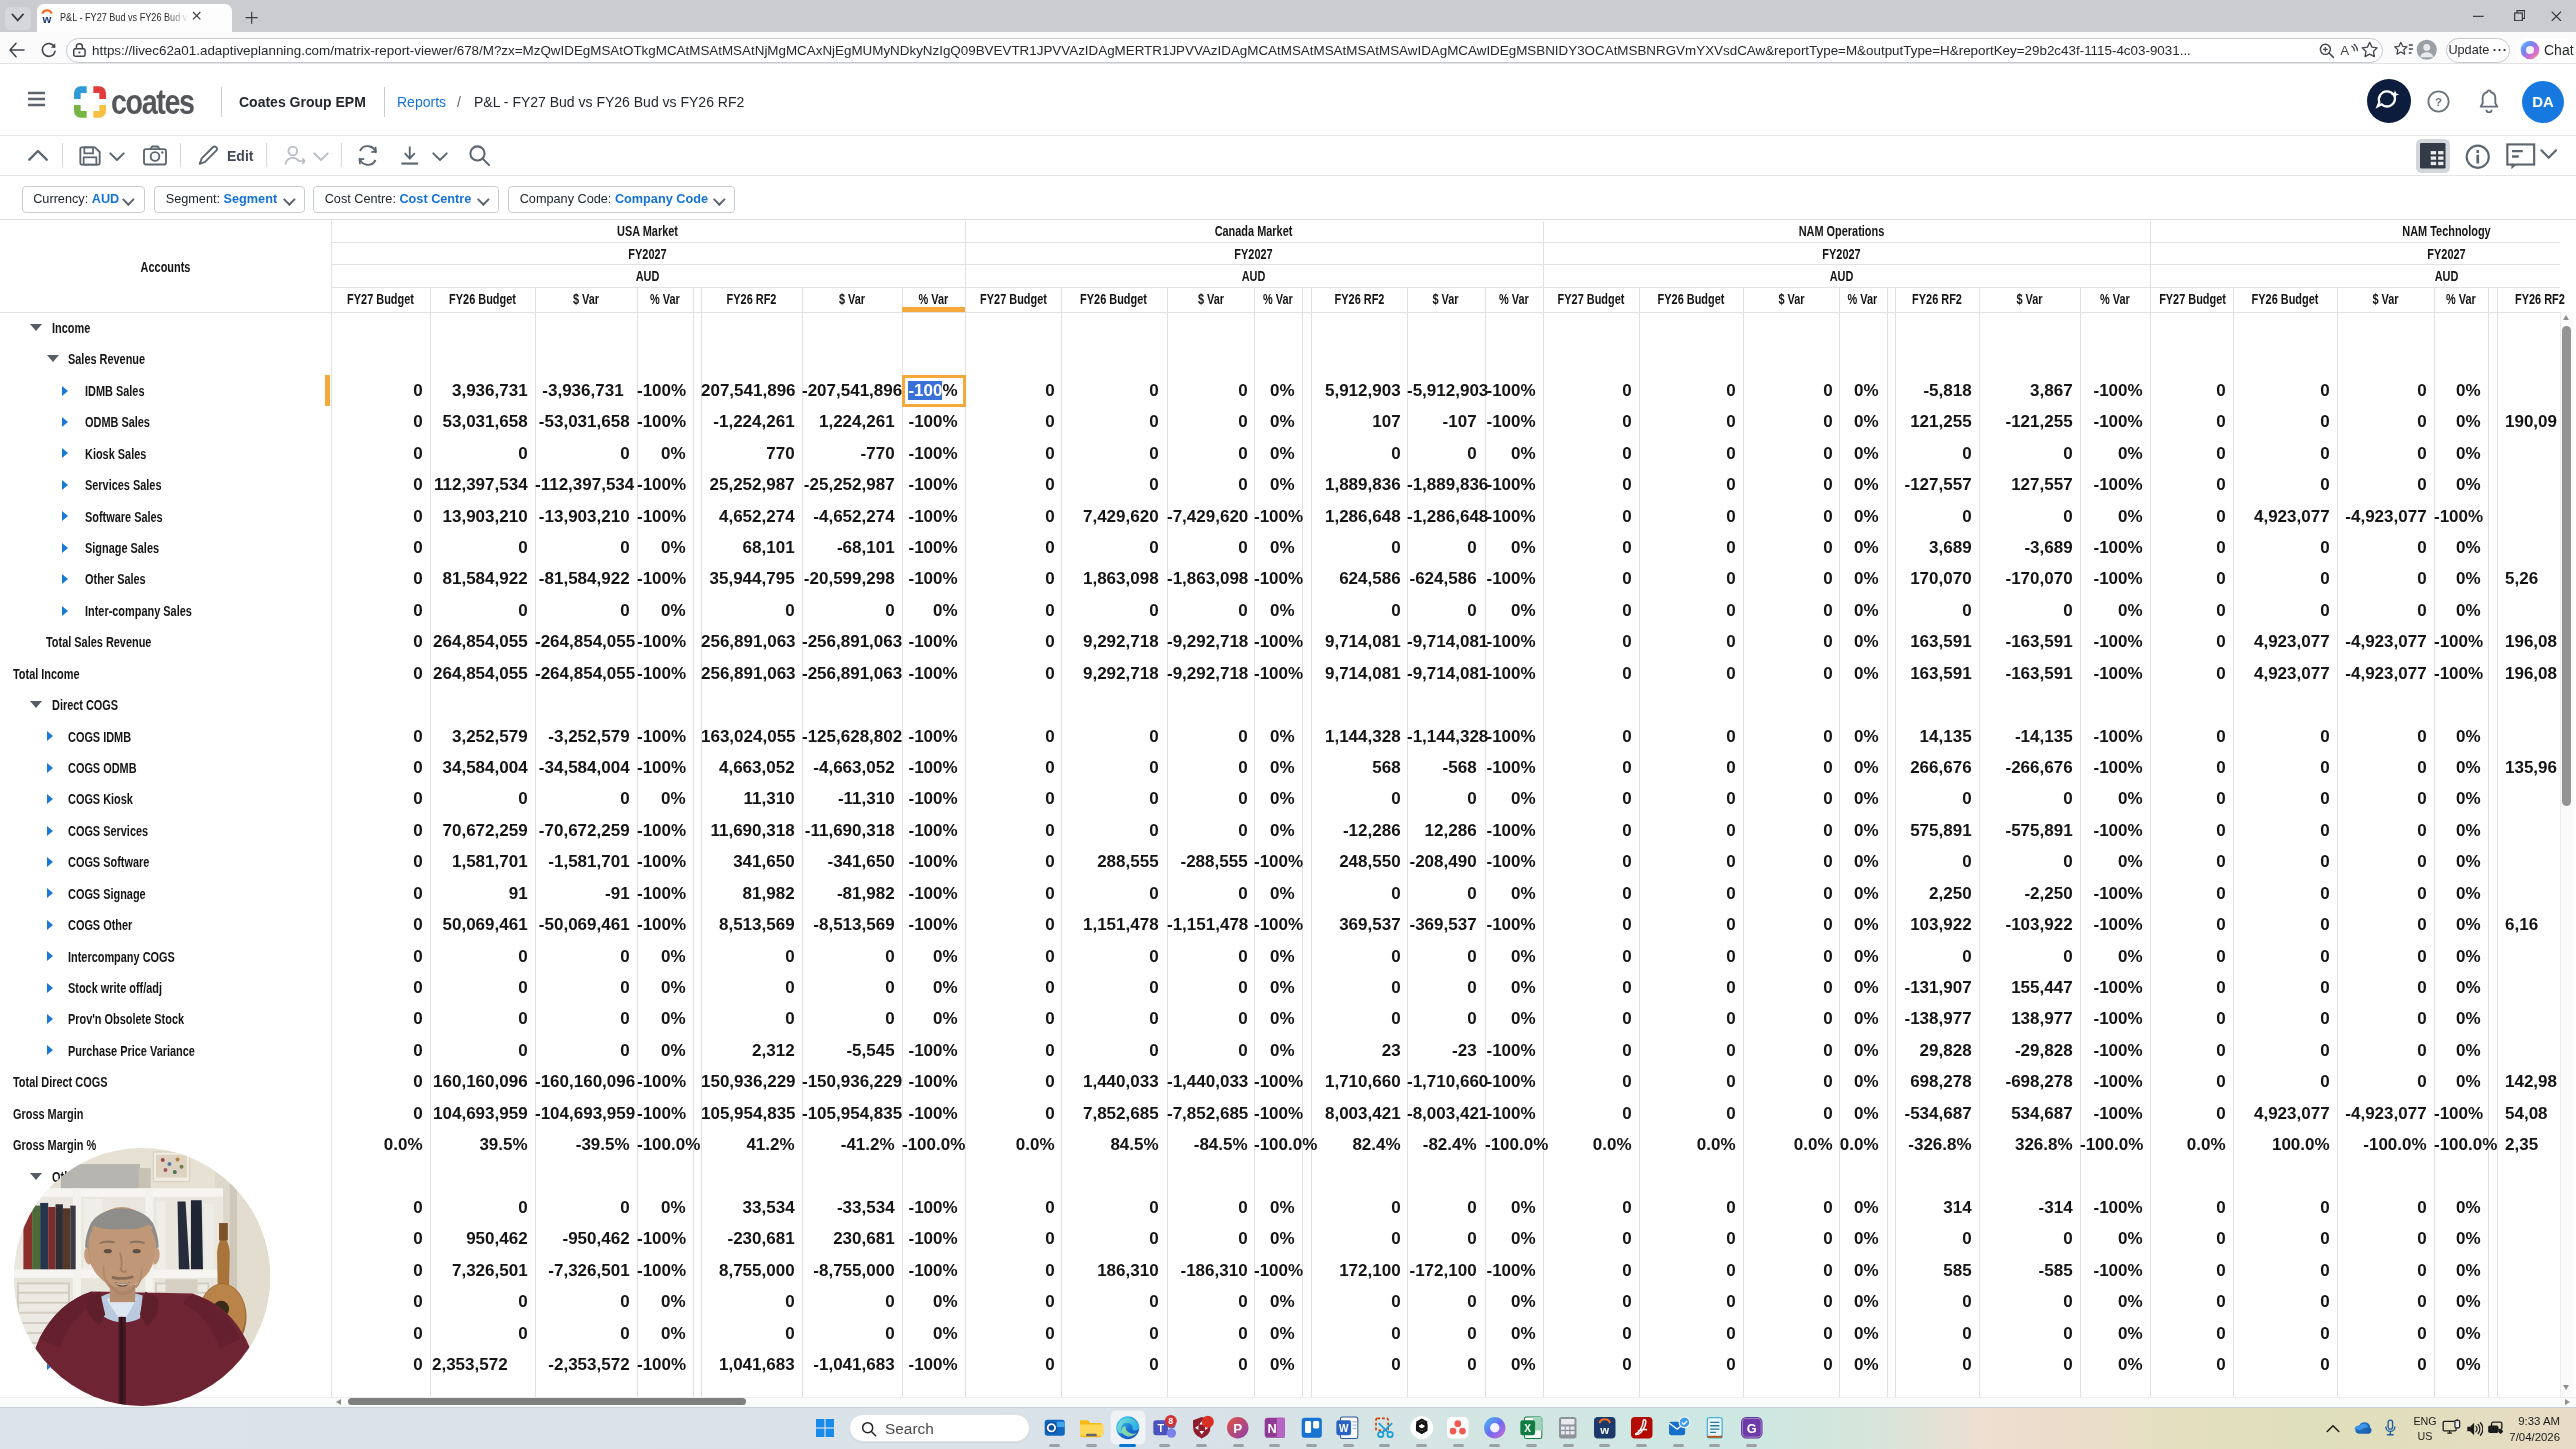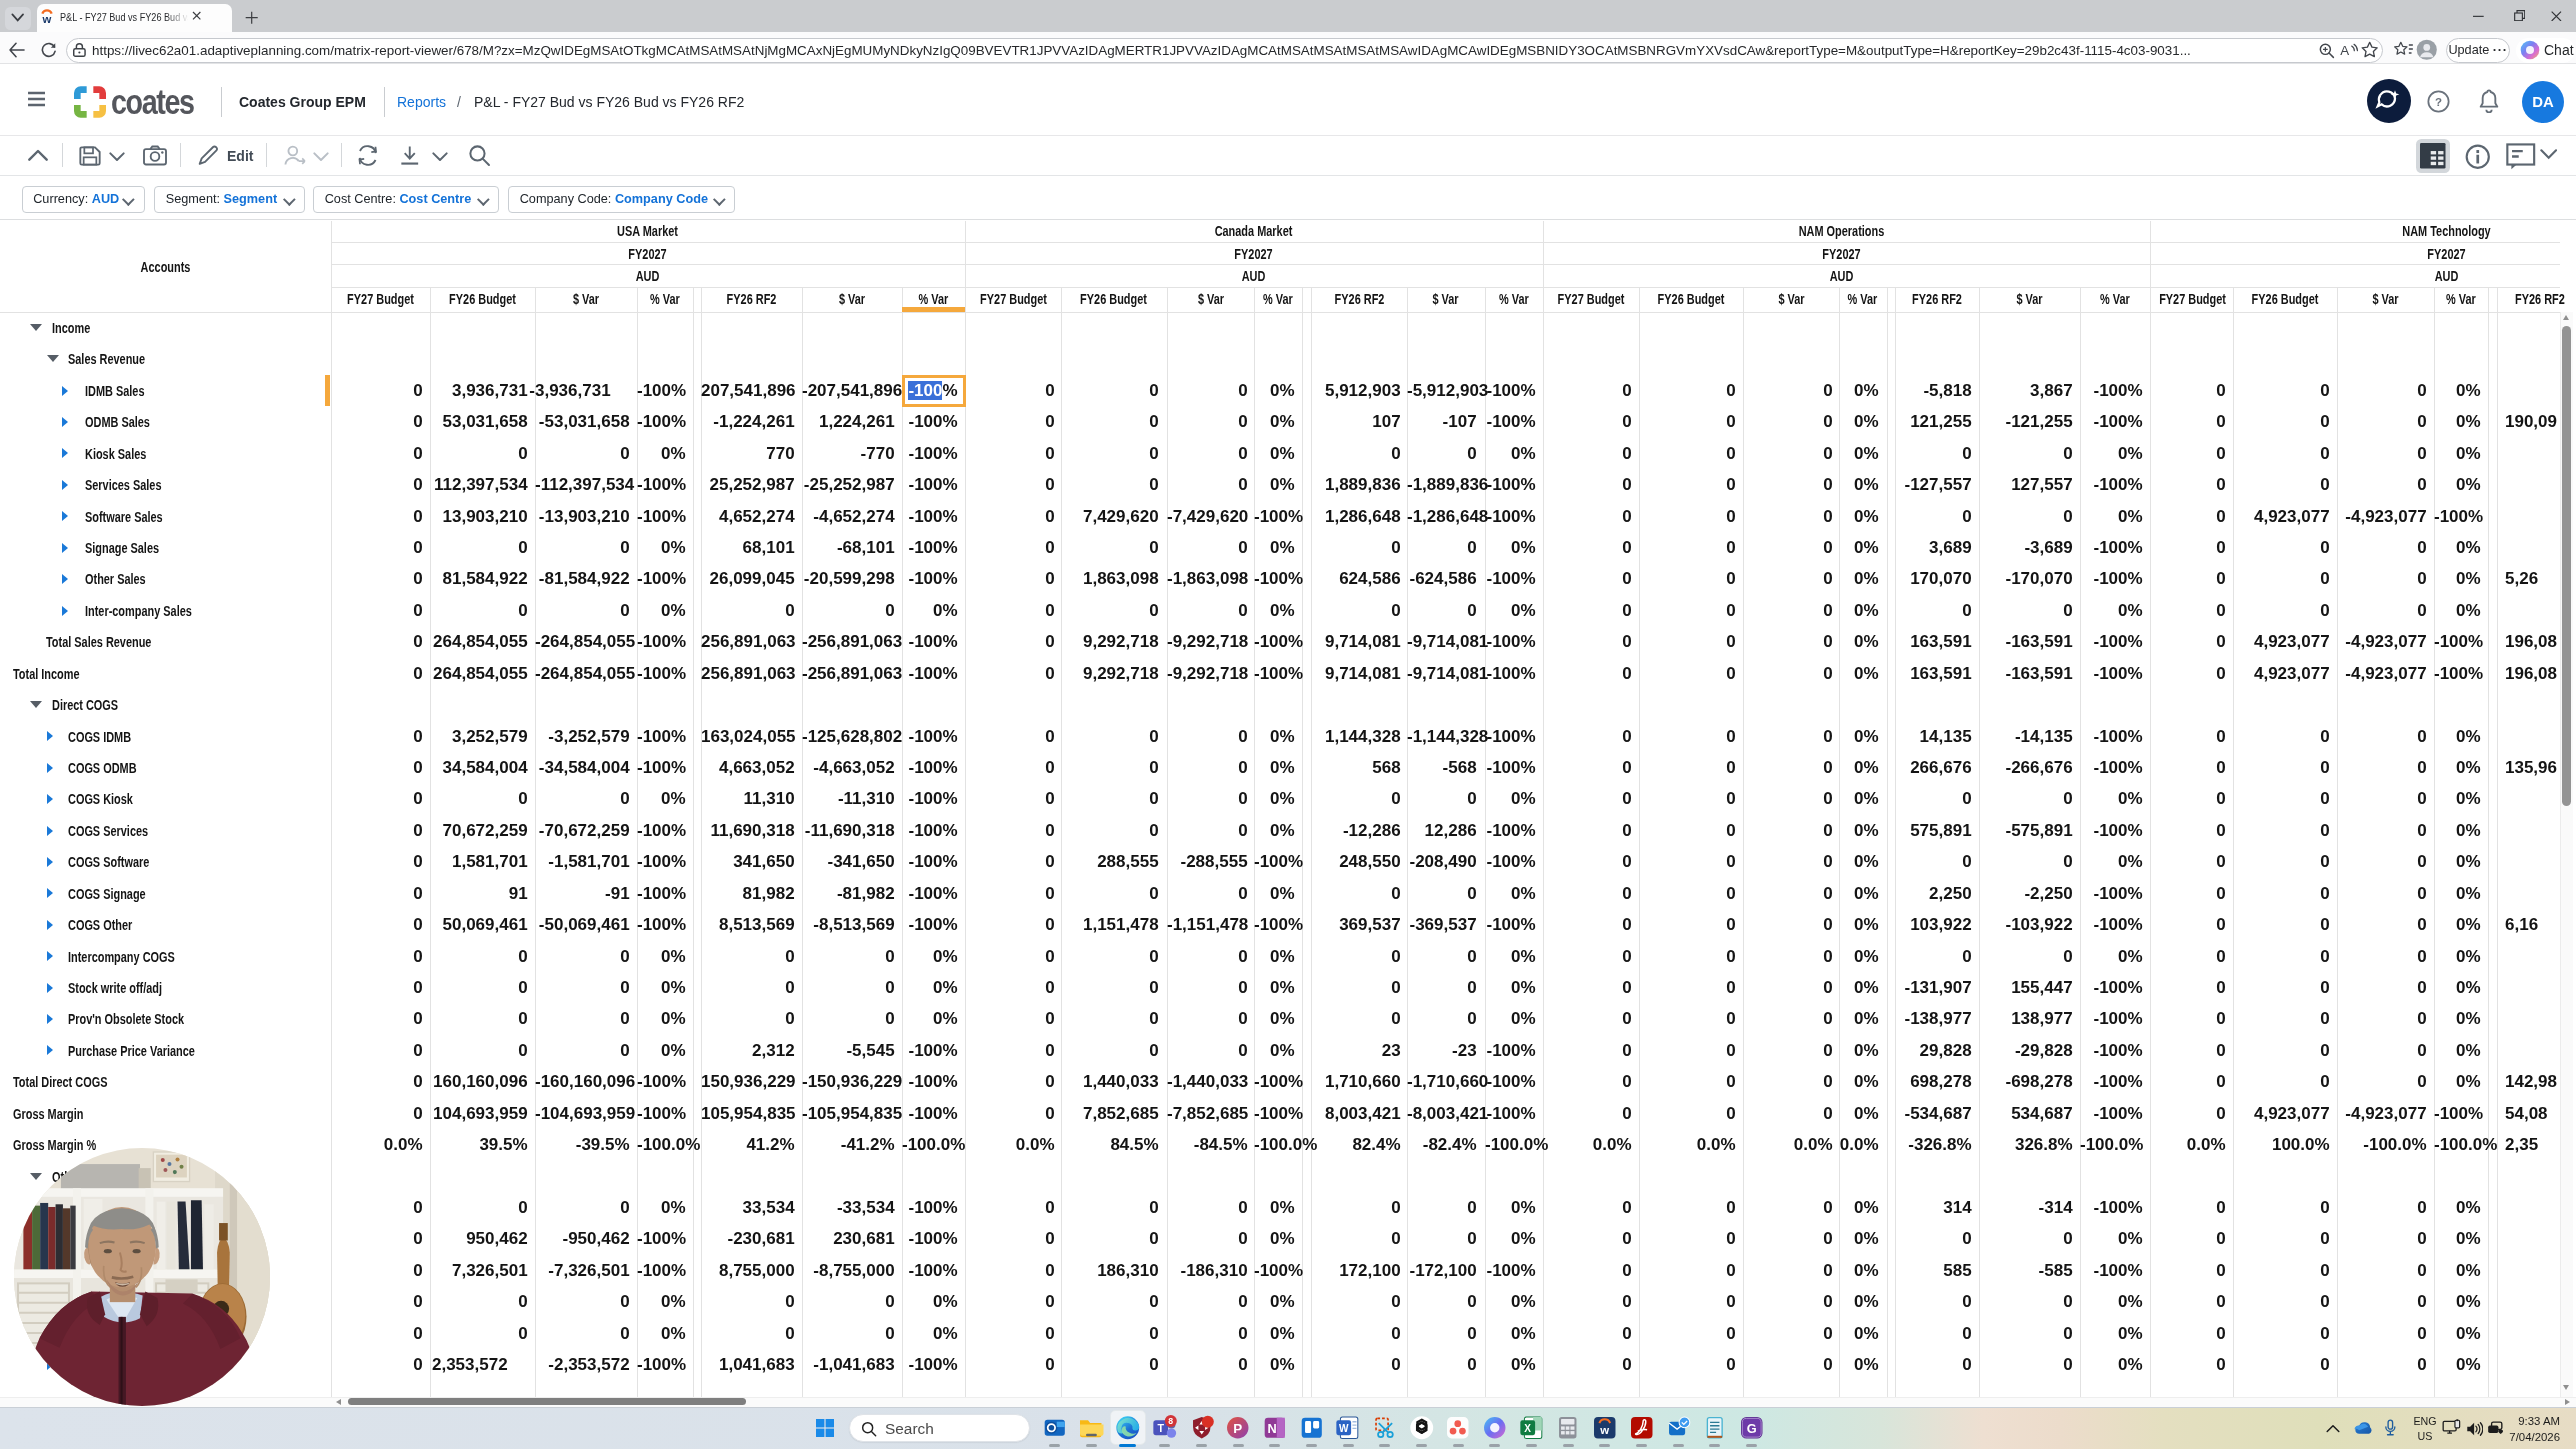--- a/index.html
+++ b/index.html
@@ -301,21 +301,21 @@
     <div class="hcell" style="left:0px;top:254px;width:331px;height:27px;line-height:27px">Accounts</div>
     <div class="abs" style="left:902px;top:307px;width:63px;height:5.4px;background:#f5a83c"></div>
     <div class="lbl" style="left:52px;top:312px">Income</div>
     <div class="tri-d" style="left:29.5px;top:324px"></div>
     <div class="lbl" style="left:68px;top:343px">Sales Revenue</div>
     <div class="tri-d" style="left:47px;top:355px"></div>
     <div class="lbl" style="left:85px;top:375px">IDMB Sales</div>
     <div class="tri-r" style="left:62px;top:386px"></div>
     <div class="cell" style="left:331px;top:375px;width:99px">0</div>
     <div class="cell" style="left:430px;top:375px;width:105px">3,936,731</div>
-    <div class="cell" style="left:516px;top:375px;width:102px">-3,936,731</div>
+    <div class="cell" style="left:529px;top:375px;width:102px">-3,936,731</div>
     <div class="cell" style="left:637px;top:375px;width:56px">-100%</div>
     <div class="cell" style="left:701px;top:375px;width:101px">207,541,896</div>
     <div class="cell" style="left:802px;top:375px;width:104px">-207,541,896</div>
     <div class="cell" style="left:902px;top:375px;width:63px"><span style="background:#3a70d8;color:#fff">-100</span>%</div>
     <div class="cell" style="left:965px;top:375px;width:97px">0</div>
     <div class="cell" style="left:1061px;top:375px;width:105px">0</div>
     <div class="cell" style="left:1167px;top:375px;width:88px">0</div>
     <div class="cell" style="left:1254px;top:375px;width:48px">0%</div>
     <div class="cell" style="left:1311px;top:375px;width:97px">5,912,903</div>
     <div class="cell" style="left:1407px;top:375px;width:77px">-5,912,903</div>
@@ -466,21 +466,21 @@
     <div class="cell" style="left:2150px;top:532px;width:83px">0</div>
     <div class="cell" style="left:2233px;top:532px;width:104px">0</div>
     <div class="cell" style="left:2337px;top:532px;width:97px">0</div>
     <div class="cell" style="left:2434px;top:532px;width:54px">0%</div>
     <div class="lbl" style="left:85px;top:563px">Other Sales</div>
     <div class="tri-r" style="left:62px;top:574px"></div>
     <div class="cell" style="left:331px;top:563px;width:99px">0</div>
     <div class="cell" style="left:430px;top:563px;width:105px">81,584,922</div>
     <div class="cell" style="left:535px;top:563px;width:102px">-81,584,922</div>
     <div class="cell" style="left:637px;top:563px;width:56px">-100%</div>
-    <div class="cell" style="left:701px;top:563px;width:101px">26,099,045</div>
+    <div class="cell" style="left:701px;top:563px;width:101px">35,944,795</div>
     <div class="cell" style="left:802px;top:563px;width:100px">-20,599,298</div>
     <div class="cell" style="left:902px;top:563px;width:63px">-100%</div>
     <div class="cell" style="left:965px;top:563px;width:97px">0</div>
     <div class="cell" style="left:1061px;top:563px;width:105px">1,863,098</div>
     <div class="cell" style="left:1167px;top:563px;width:88px">-1,863,098</div>
     <div class="cell" style="left:1254px;top:563px;width:48px">-100%</div>
     <div class="cell" style="left:1311px;top:563px;width:97px">624,586</div>
     <div class="cell" style="left:1407px;top:563px;width:77px">-624,586</div>
     <div class="cell" style="left:1485px;top:563px;width:58px">-100%</div>
     <div class="cell" style="left:1543px;top:563px;width:96px">0</div>

